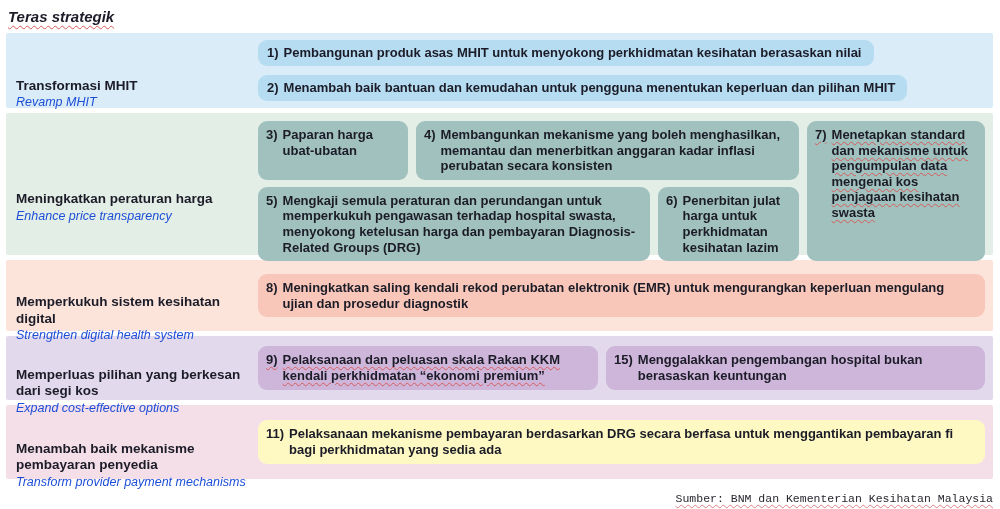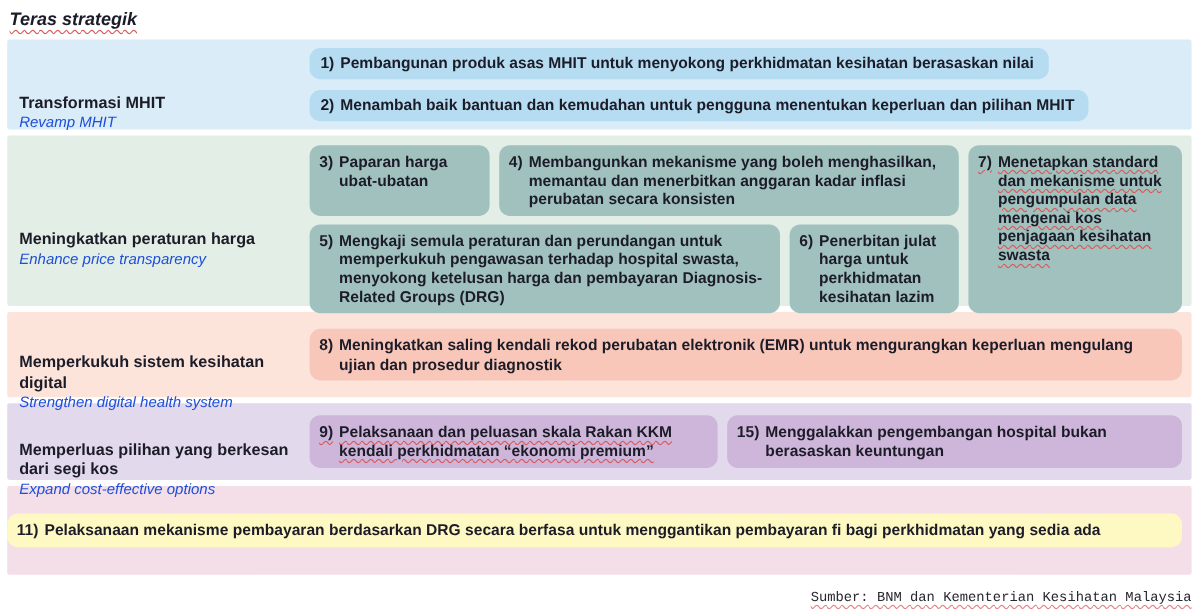--- a/index.html
+++ b/index.html
@@ -181,20 +181,24 @@
         </div>
         <div class="box">
           <span class="num">15)</span>
           <span class="txt">Menggalakkan pengembangan hospital bukan berasaskan keuntungan</span>
         </div>
       </div>
     </div>
   </div>
 
   <div class="band band-5">
+    <div class="label-col">
+      <div class="label-my">Menambah baik mekanisme pembayaran penyedia</div>
+      <div class="label-en">Transform provider payment mechanisms</div>
+    </div>
     <div class="content-col">
       <div class="box">
         <span class="num">11)</span>
         <span class="txt">Pelaksanaan mekanisme pembayaran berdasarkan DRG secara berfasa untuk menggantikan pembayaran fi bagi perkhidmatan yang sedia ada</span>
       </div>
     </div>
   </div>
 
   <div class="source">Sumber: BNM dan Kementerian Kesihatan Malaysia</div>
 

